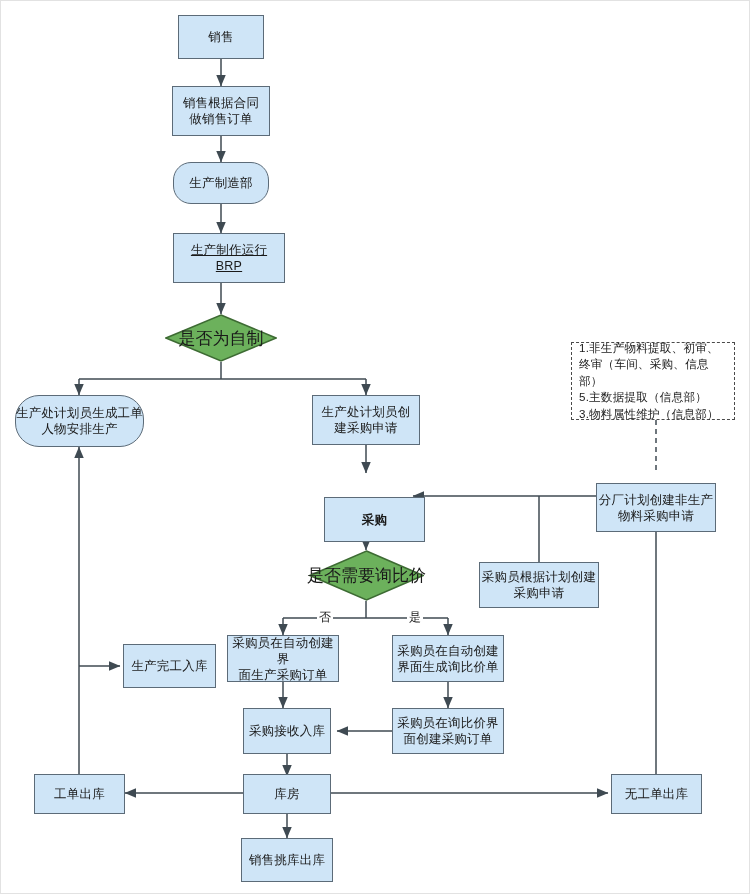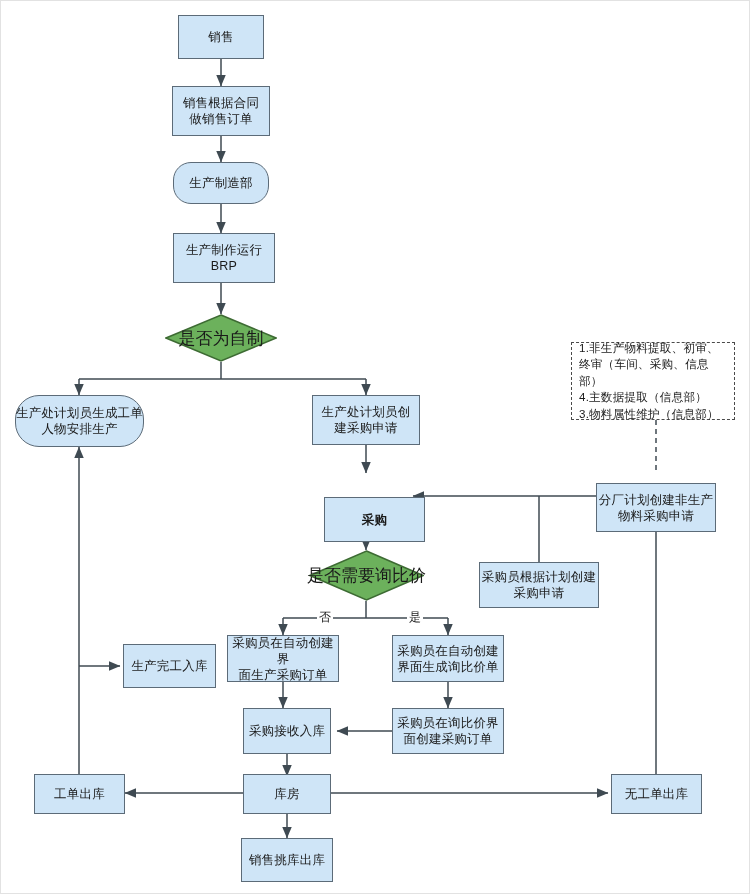--- a/index.html
+++ b/index.html
@@ -118,21 +118,21 @@
     </g>
   </svg>
 
   <div class="node proc" style="left:177px;top:14px;width:86px;height:44px;">销售</div>
 
   <div class="node proc" style="left:171px;top:85px;width:98px;height:50px;">销售根据合同
 做销售订单</div>
 
   <div class="node proc" style="left:172px;top:161px;width:96px;height:42px;border-radius:18px;">生产制造部</div>
 
-  <div class="node proc" style="left:172px;top:232px;width:102px;height:50px;">生产制作运行
+  <div class="node proc" style="left:172px;top:232px;width:112px;height:50px;text-decoration:underline;">生产制作运行
 BRP</div>
 
   <div class="diamond-wrap" style="left:164px;top:313px;width:112px;height:48px;">
     <svg width="112" height="48" viewBox="0 0 112 48">
       <polygon points="56,1 111,24 56,47 1,24" fill="#6cb15c" stroke="#3d6b33" stroke-width="1.5"></polygon>
     </svg>
     <div class="diamond-label">是否为自制</div>
   </div>
 
   <div class="node proc" style="left:14px;top:394px;width:129px;height:52px;border-radius:24px;">生产处计划员生成工单
@@ -174,16 +174,16 @@
 
   <div class="node proc" style="left:240px;top:837px;width:92px;height:44px;">销售挑库出库</div>
 
   <div class="node proc" style="left:478px;top:561px;width:120px;height:46px;">采购员根据计划创建
 采购申请</div>
 
   <div class="node proc" style="left:595px;top:470px;width:120px;height:49px;margin-top:12px;">分厂计划创建非生产
 物料采购申请</div>
 
   <div class="node note" style="left:570px;top:341px;width:164px;height:78px;">1.非生产物料提取、初审、终审（车间、采购、信息部）
-4.主数据提取（信息部）
+5.主数据提取（信息部）
 3.物料属性维护（信息部）</div>
 
 </div>
 
 </body></html>

